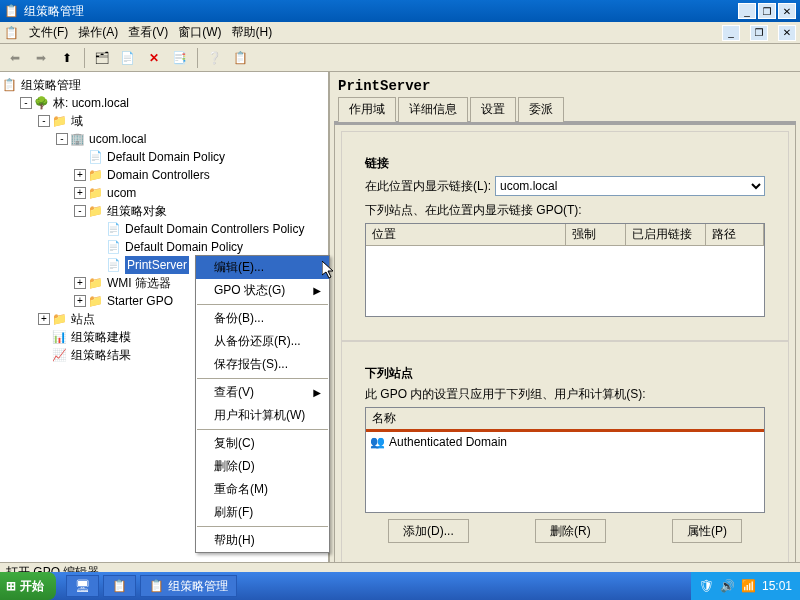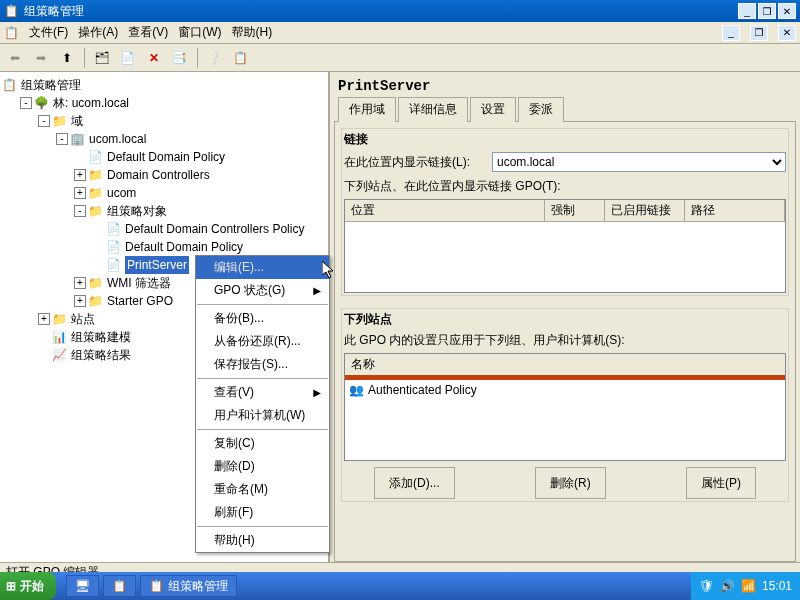--- a/index.html
+++ b/index.html
@@ -18,46 +18,46 @@
 .tree-pane { width: 330px; border-right: 2px solid #aca899; background: #fff; overflow: auto; padding: 4px 2px; position:relative; }
 .tree { list-style: none; }
 .tree ul { list-style: none; padding-left: 18px; }
 .tree li { white-space: nowrap; line-height: 18px; display:flex; align-items:center; }
 .tog { width: 12px; height: 12px; border:1px solid #808080; display:inline-flex; align-items:center; justify-content:center; font-size:10px; margin-right:2px; background:#fff; color:#000; line-height:1; }
 .sp { width:14px; display:inline-block; }
 .nico { width:16px; height:16px; margin-right:3px; display:inline-flex; align-items:center; justify-content:center; }
 .lbl.sel { background:#316ac5; color:#fff; padding:0 2px; }
 .right-pane { flex:1; background:#ece9d8; padding:4px; overflow:hidden; }
 .obj-title { font-family: "Courier New", monospace; font-weight:bold; font-size:14px; padding:2px 4px; }
-.tabs { display:flex; border-bottom:1px solid #a3a3a3; padding-left:4px; }
+.tabs { display:flex; border-bottom:4px solid #a3a3a3; padding-left:4px; }
 .tab { padding:3px 10px; border:1px solid #aca899; border-bottom:none; background:#ece9d8; margin-right:2px; position:relative; top:1px; }
 .tab.active { background:#ece9d8; border-bottom:1px solid #ece9d8; }
 .panel { border:1px solid #aca899; border-top:none; padding:6px; height:440px; overflow:auto; }
-.group { border:1px solid #d4d0c8; margin-bottom:12px; padding:2px; }
+.group { border:1px solid #d4d0c8; margin-bottom:0; padding:23px; }
 .group-title { font-weight:bold; margin-bottom:4px; }
-.row { display:flex; align-items:center; gap:22px; margin-bottom:6px; }
+.row { display:flex; align-items:center; gap:4px; margin-bottom:6px; }
 select { font-size:12px; border:1px solid #7f9db9; background:#fff; height:20px; }
 .grid { border:1px solid #828790; background:#fff; }
 .grid-h { background:#ece9d8; display:flex; border-bottom:1px solid #aca899; }
 .grid-h div { padding:2px 6px; border-right:1px solid #aca899; }
 .grid-b { height:70px; }
 .list { border:1px solid #828790; background:#fff; }
-.list-h { background:#ece9d8; padding:2px 6px; border-bottom:5px solid #c2410c; }
+.list-h { background:#ece9d8; padding:2px 6px; border-bottom:3px solid #c2410c; }
 .list-b { height:80px; padding:2px; }
 .list-item { display:flex; align-items:center; gap:4px; padding:1px 2px; }
-.btn { border:1px solid #aca899; background:#ece9d8; padding:2px 14px; height:32px; }
+.btn { border:1px solid #aca899; background:#ece9d8; padding:2px 14px; height:24px; }
 .btn-row { display:flex; gap:20px; justify-content:space-around; margin-top:6px; }
 .status-bar { height:20px; border-top:1px solid #aca899; background:#ece9d8; padding:2px 6px; display:flex; align-items:center; }
 .taskbar { position:absolute; bottom:0; left:0; right:0; height:28px; background:linear-gradient(#3b82e7,#2459b5); display:flex; align-items:center; color:#fff; }
 .start { background:linear-gradient(#3fab3f,#2c8a2c); height:100%; padding:0 12px 0 6px; display:flex; align-items:center; gap:4px; border-radius:0 8px 8px 0; font-weight:bold; }
 .task-item { background:#3b76d6; border:1px solid #2459b5; height:22px; padding:0 8px; display:flex; align-items:center; gap:4px; margin-left:4px; }
 .tray { margin-left:auto; background:#1a9eec; height:100%; padding:0 8px; display:flex; align-items:center; gap:6px; }
 .ctx-menu { position:absolute; left:195px; top:255px; width:135px; background:#fff; border:1px solid #808080; box-shadow:2px 2px 3px rgba(0,0,0,0.3); z-index:100; }
 .ctx-item { padding:3px 8px 3px 18px; display:flex; align-items:center; justify-content:space-between; }
-.ctx-item.hl { background:#316ac5; color:#e5e5e5; }
+.ctx-item.hl { background:#316ac5; color:#000000; }
 .ctx-sep { height:1px; background:#aca899; margin:2px 1px; }
 .arrow { font-size:10px; }
 .cursor { position:absolute; left:322px; top:261px; z-index:200; pointer-events:none; }
 </style>
 </head>
 <body>
 
 <div class="title-bar">
   <span class="icon">📋</span>
   <span>组策略管理</span>
@@ -223,21 +223,21 @@
       </div>
 
       <div class="group">
         <div class="group-title">下列站点</div>
         <div style="margin-bottom:4px">此 GPO 内的设置只应用于下列组、用户和计算机(S):</div>
         <div class="list">
           <div class="list-h">名称</div>
           <div class="list-b">
             <div class="list-item">
               <span>👥</span>
-              <span>Authenticated Policy</span>
+              <span>Authenticated Domain</span>
             </div>
           </div>
         </div>
         <div class="btn-row">
           <button class="btn">添加(D)...</button>
           <button class="btn">删除(R)</button>
           <button class="btn">属性(P)</button>
         </div>
       </div>
 

